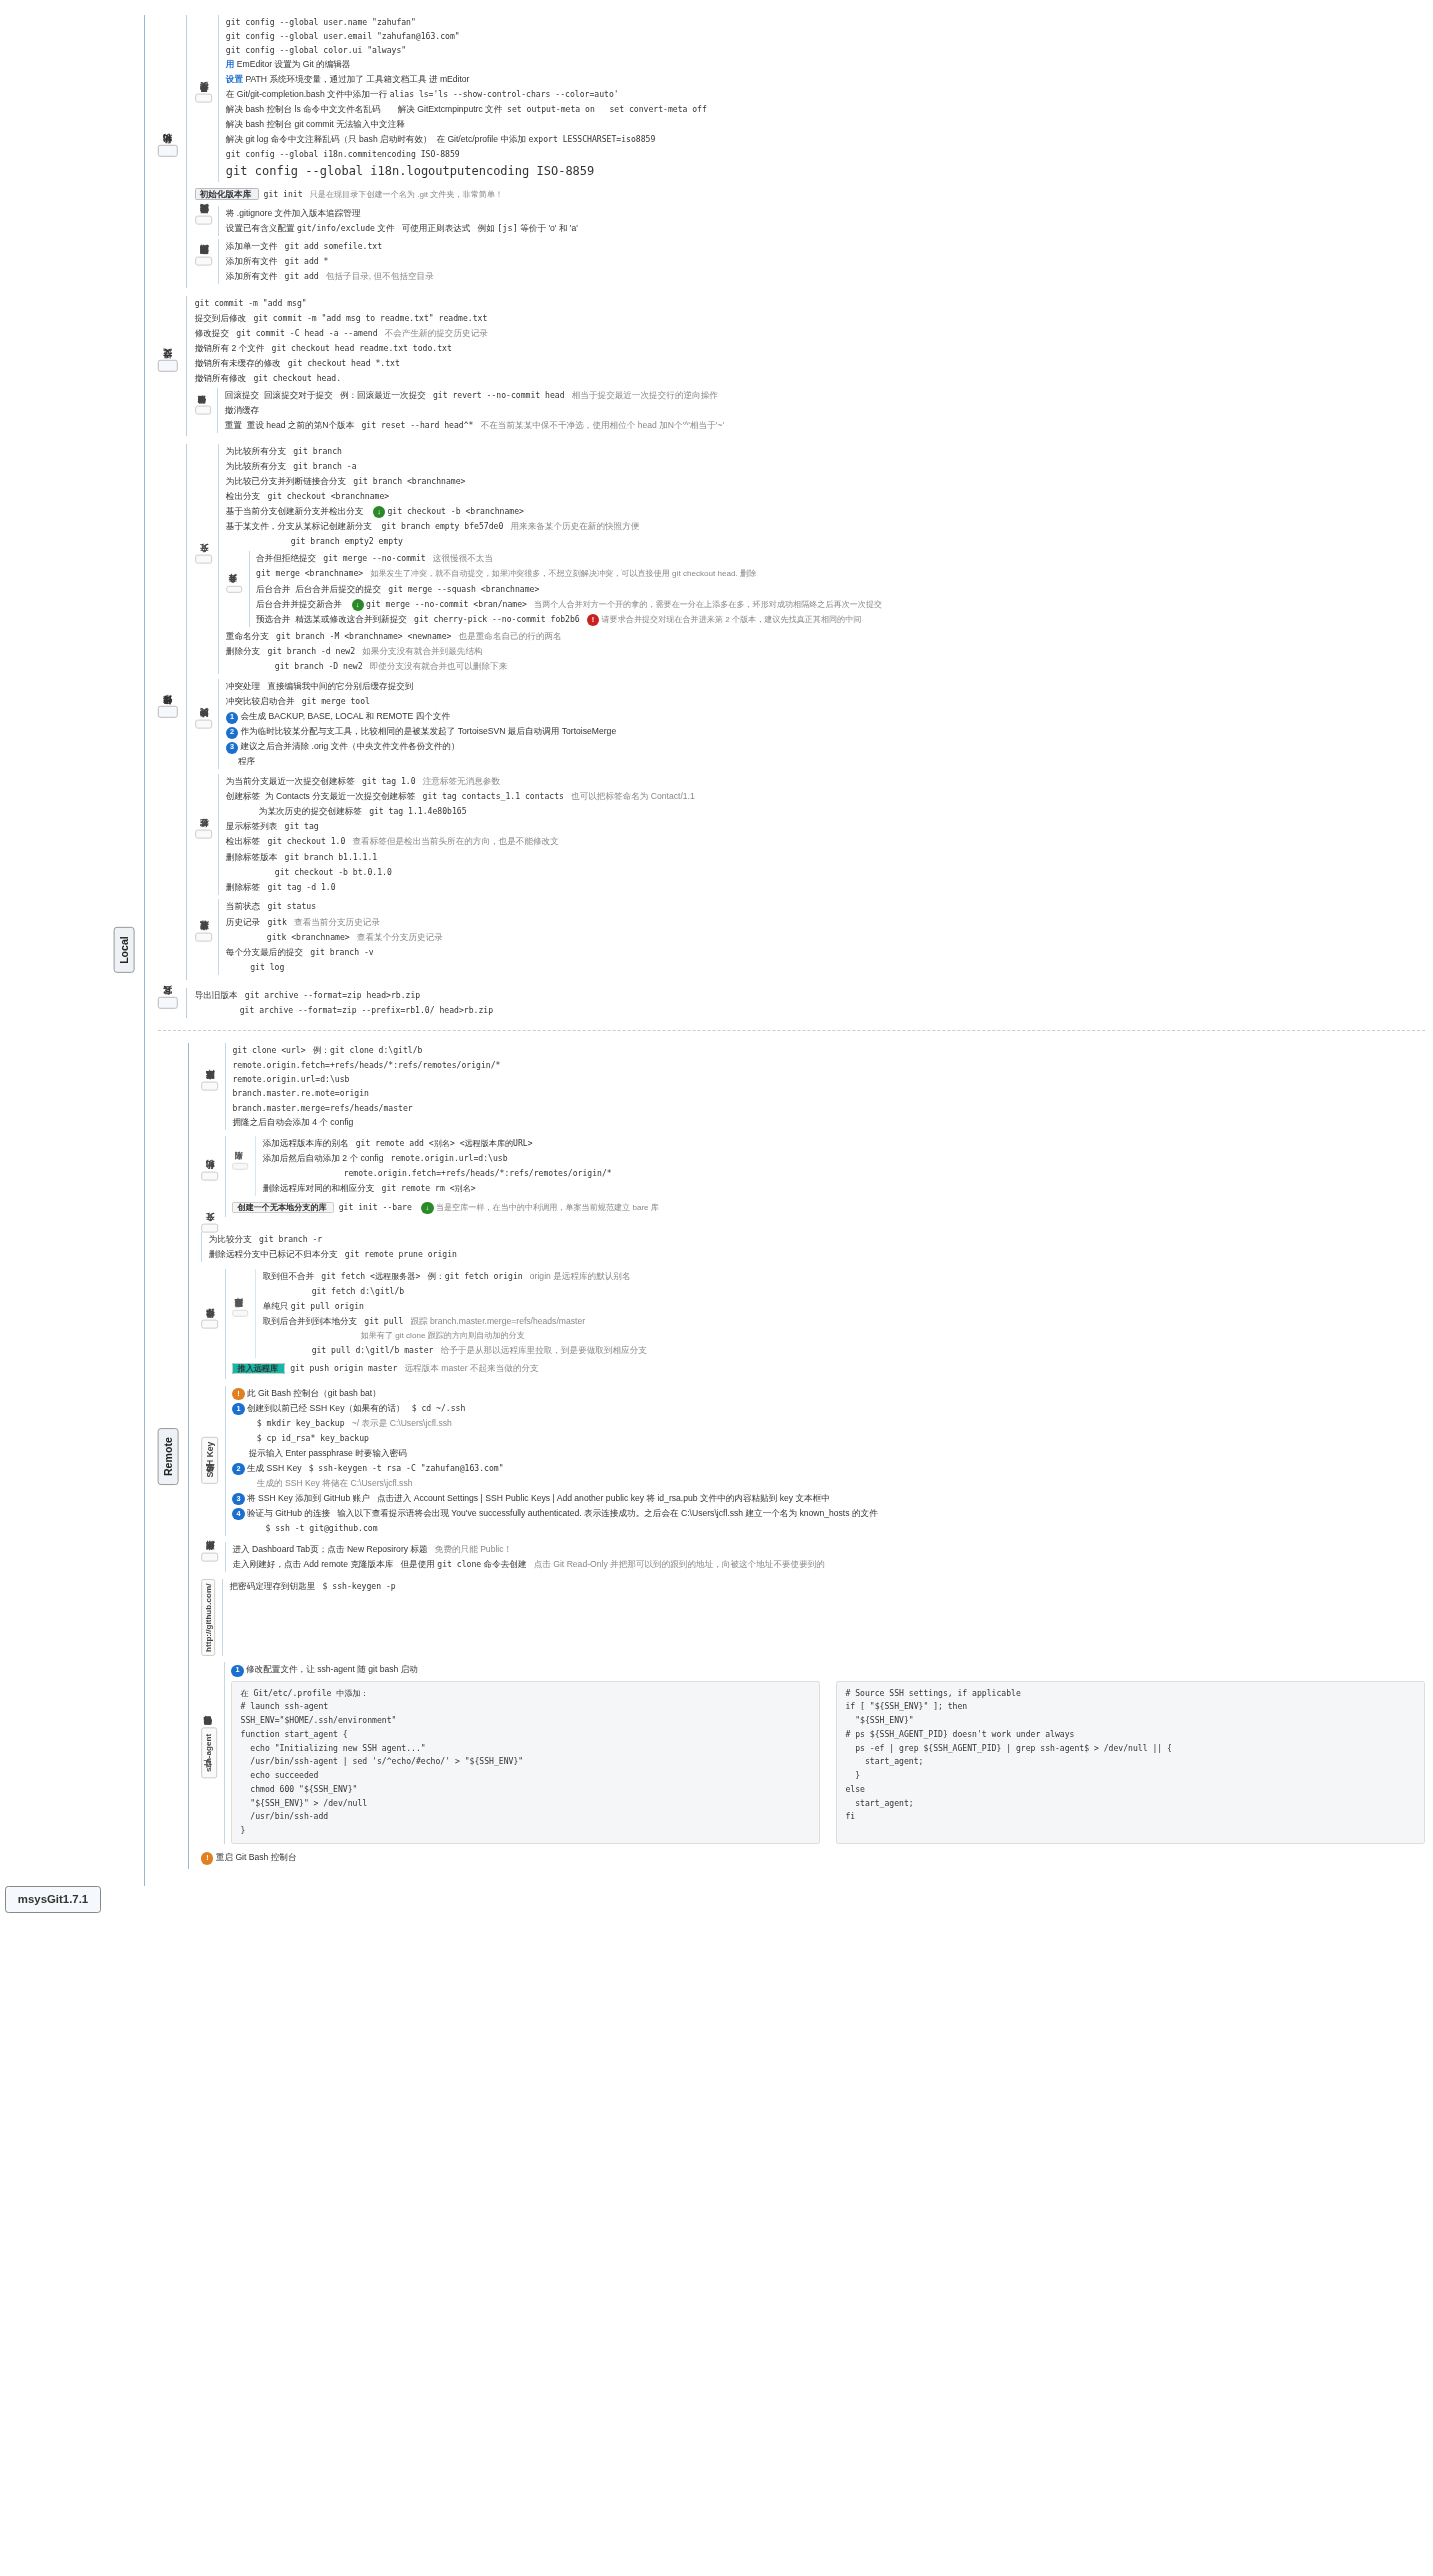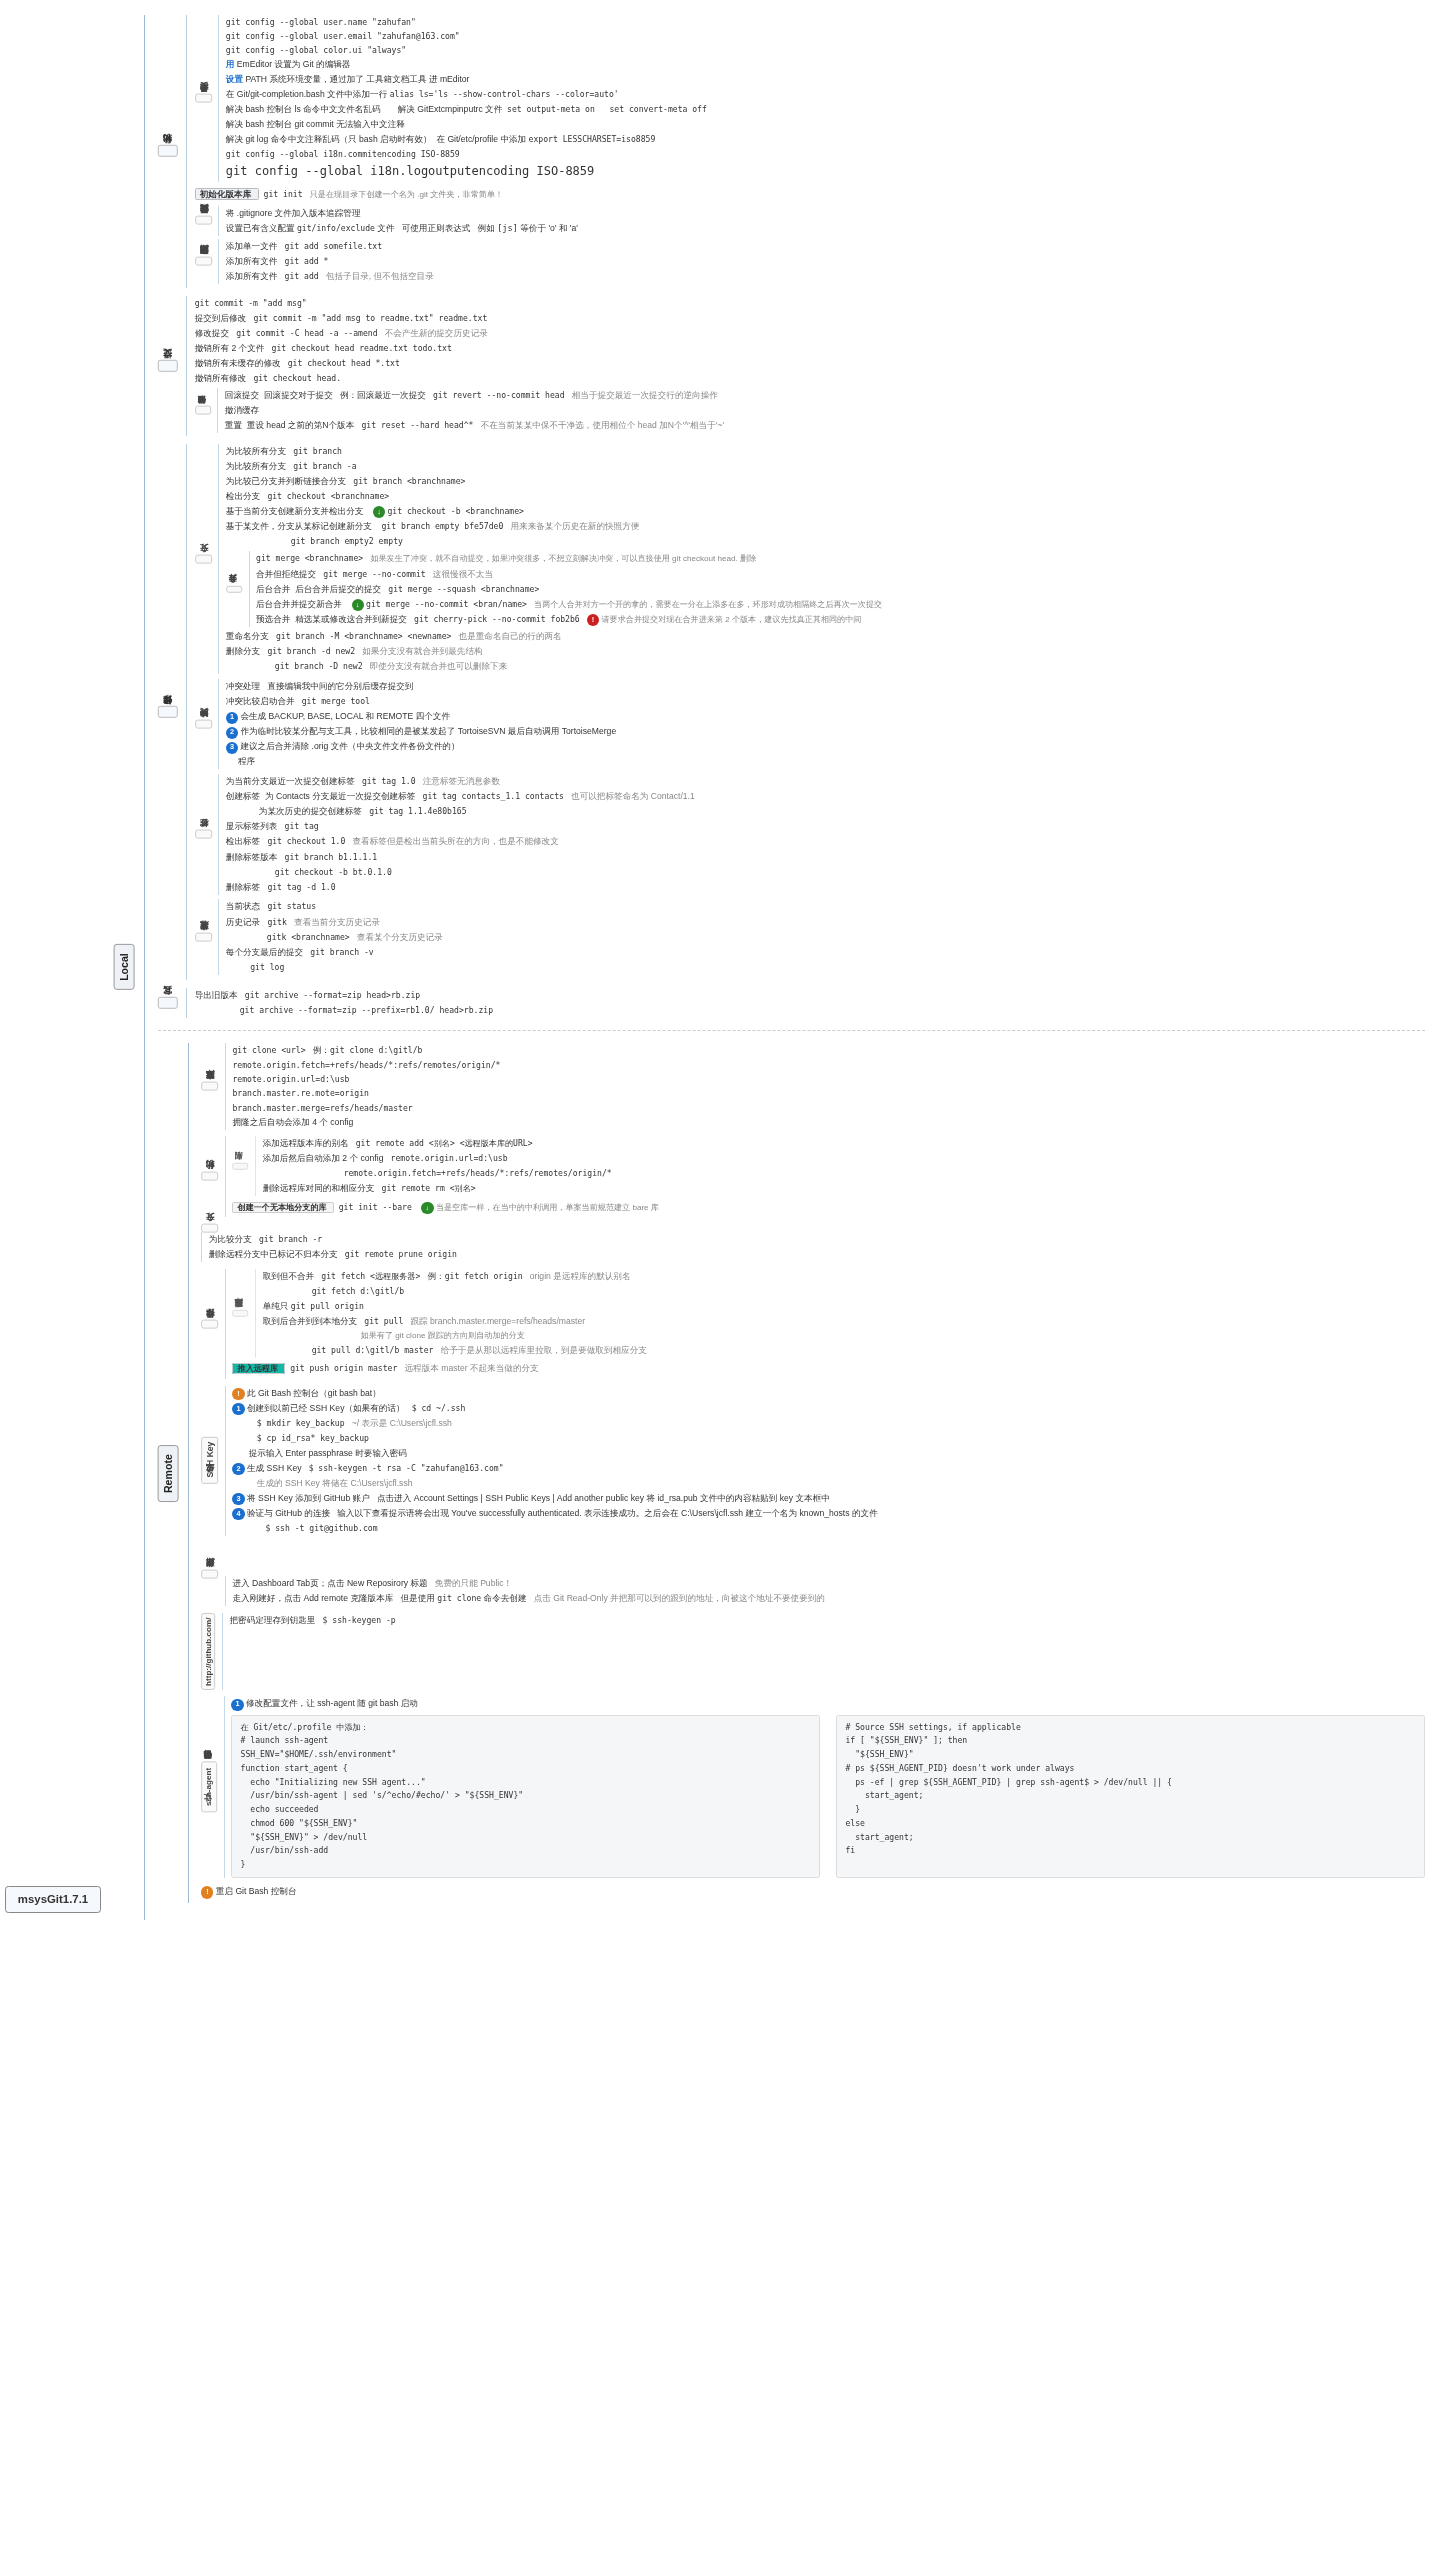--- a/index.html
+++ b/index.html
@@ -167,25 +167,25 @@
                   <span style="font-family:Consolas,monospace; font-size:8.1px;">git branch empty bfe57de0</span> &nbsp;&nbsp;<span style="color:#888;">用来来备某个历史在新的快照方便</span>
                 </div>
                 <div style="line-height:1.75; font-size:8.6px; margin-left:65px;"><span style="font-family:Consolas,monospace; font-size:8.1px;">git branch empty2 empty</span></div>
 
                 <div style="display:flex; align-items:stretch; margin:2.4px 0;">
                   <div style="margin-right:6.5px; display:flex; align-items:center;">
                     <div style="writing-mode:vertical-rl; transform:rotate(180deg); border:0.8px solid #ccc; border-radius:2.4px; padding:2.4px 1.6px; font-size:8.1px; font-weight:bold; background:#fafafa; white-space:nowrap; color:#444;">合并分支</div>
                   </div>
                   <div style="flex:1; border-left:0.8px solid #c5d8e8; padding-left:6.5px;">
                     <div style="line-height:1.75; font-size:8.6px;">
+                      合并但拒绝提交 &nbsp;&nbsp;<span style="font-family:Consolas,monospace; font-size:8.1px;">git merge --no-commit</span> &nbsp;&nbsp;<span style="color:#888;">这很慢很不太当</span>
+                    </div>
+                    <div style="line-height:1.75; font-size:8.6px;">
                       <span style="font-family:Consolas,monospace; font-size:8.1px;">git merge &lt;branchname&gt;</span> &nbsp;
                       <span style="color:#888; font-size:8.1px;">如果发生了冲突，就不自动提交，如果冲突很多，不想立刻解决冲突，可以直接使用 git checkout head. 删除</span>
-                    </div>
-                    <div style="line-height:1.75; font-size:8.6px;">
-                      合并但拒绝提交 &nbsp;&nbsp;<span style="font-family:Consolas,monospace; font-size:8.1px;">git merge --no-commit</span> &nbsp;&nbsp;<span style="color:#888;">这很慢很不太当</span>
                     </div>
                     <div style="line-height:1.75; font-size:8.6px;">
                       后台合并 &nbsp;后台合并后提交的提交 &nbsp;&nbsp;<span style="font-family:Consolas,monospace; font-size:8.1px;">git merge --squash &lt;branchname&gt;</span>
                     </div>
                     <div style="line-height:1.75; font-size:8.6px;">
                       后台合并并提交新合并 &nbsp;&nbsp;
                       <span style="display:inline-flex;align-items:center;justify-content:center;width:12.2px;height:12.2px;border-radius:50%;background:#2a8a2a;color:white;font-size:7.3px;font-weight:bold;">↓</span>
                       <span style="font-family:Consolas,monospace; font-size:8.1px;">git merge --no-commit &lt;bran/name&gt;</span> &nbsp;
                       <span style="color:#888; font-size:8.1px;">当两个人合并对方一个开的拿的，需要在一分在上添多在多，环形对成功相隔终之后再次一次提交</span>
                     </div>
@@ -418,21 +418,21 @@
                 <div style="line-height:1.75; font-size:8.6px; margin-left:33px;"><span style="font-family:Consolas,monospace; font-size:8.1px;">$ ssh -t git@github.com</span></div>
               </div>
             </div>
 
             <div style="display:flex; align-items:stretch; margin-bottom:6.5px;">
               <div style="margin-right:6.5px; display:flex; align-items:center;">
                 <div style="writing-mode:vertical-rl; transform:rotate(180deg); border:0.8px solid #ccc; border-radius:2.4px; padding:3.3px 1.6px; font-size:8.6px; font-weight:bold; background:#fafafa; white-space:nowrap; color:#444;">
                   <span>创建新库</span>
                 </div>
               </div>
-              <div style="flex:1; border-left:0.8px solid #c5d8e8; padding-left:6.5px;margin-top:34px;">
+              <div style="flex:1; border-left:0.8px solid #c5d8e8; padding-left:6.5px;">
                 <div style="line-height:1.75; font-size:8.6px;">进入 Dashboard Tab页；点击 New Reposirory 标题 &nbsp;&nbsp;<span style="color:#888;">免费的只能 Public！</span></div>
                 <div style="line-height:1.75; font-size:8.6px;">走入刚建好，点击 Add remote 克隆版本库 &nbsp;&nbsp;但是使用 <span style="font-family:Consolas,monospace; font-size:8.1px;">git clone</span> 命令去创建 &nbsp;&nbsp;<span style="color:#888;">点击 Git Read-Only 并把那可以到的跟到的地址，向被这个地址不要使要到的</span></div>
               </div>
             </div>
 
             <div style="display:flex; align-items:stretch; margin-bottom:6.5px;">
               <div style="margin-right:6.5px; display:flex; align-items:center;">
                 <div style="writing-mode:vertical-rl; transform:rotate(180deg); border:0.8px solid #ccc; border-radius:2.4px; padding:3.3px 1.6px; font-size:8.1px; font-weight:bold; background:#fafafa; white-space:nowrap; color:#444;">
                   <span>http://github.com/</span>
                 </div>

